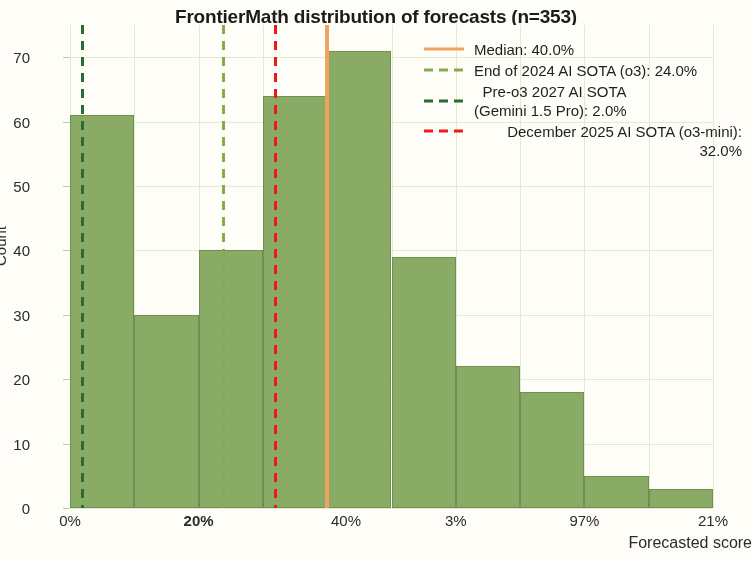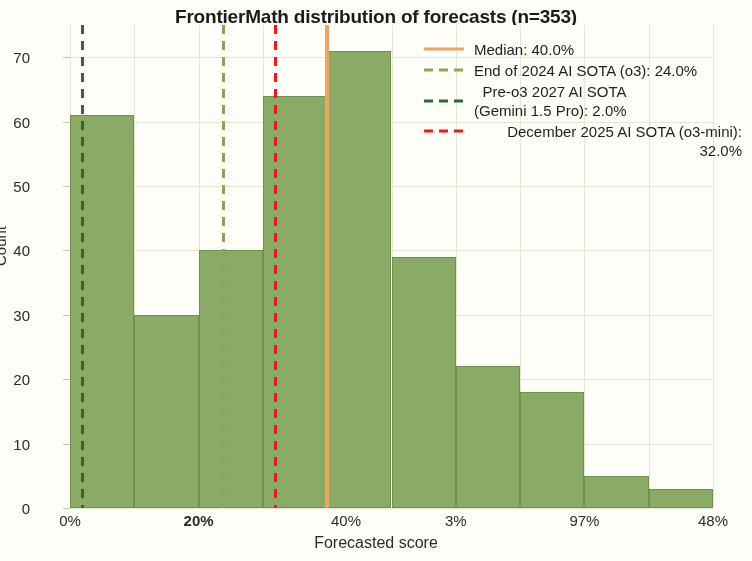--- a/index.html
+++ b/index.html
@@ -136,21 +136,21 @@
     color: #2b2b2b;
     transform: rotate(-90deg);
     transform-origin: left top;
     white-space: nowrap;
   }
   #xlabel {
     position: absolute;
     left: 0;
     top: 534px;
     width: 752px;
-    text-align: center;
+    text-align: right;
     font-size: 16px;
     color: #2b2b2b;
   }
   
   #legend {
     position: absolute;
     left: 424px;
     top: 40px;
     width: 318px;
   }
@@ -270,21 +270,21 @@
       <div class="ytick-mark" style="top: 121.6px;"></div>
       <div class="ytick-label" style="top: 57.2px;">70</div>
       <div class="ytick-mark" style="top: 57.2px;"></div>
     </div>
   <div id="x-ticks">
       <div class="xtick-label" style="left: 70px;">0%</div>
       <div class="xtick-label" style="left: 198.6px; font-weight: bold;">20%</div>
       <div class="xtick-label" style="left: 346px;">40%</div>
       <div class="xtick-label" style="left: 455.8px;">3%</div>
       <div class="xtick-label" style="left: 584.4px;">97%</div>
-      <div class="xtick-label" style="left: 713px;">48%</div>
+      <div class="xtick-label" style="left: 713px;">21%</div>
     </div>
 
   <div id="ylabel">Count</div>
   <div id="xlabel">Forecasted score</div>
 
   <div id="legend">
       <div class="legend-row">
         <div class="legend-swatch sw-solid-orange">
           <div class="ln"></div>
         </div>

